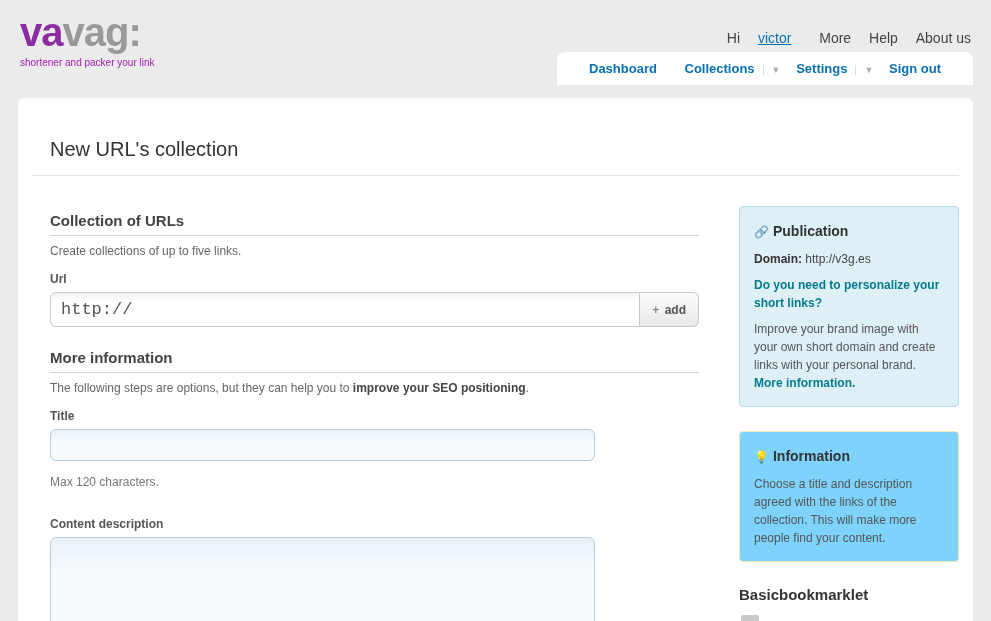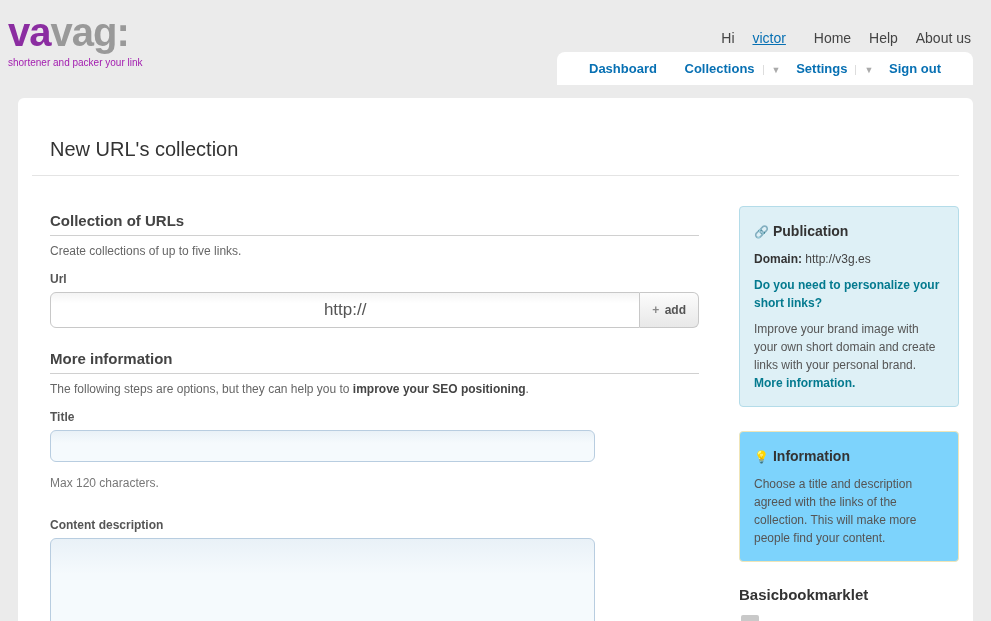--- a/index.html
+++ b/index.html
@@ -1,37 +1,37 @@
 <!DOCTYPE html>
 <html><head>
 <meta charset="utf-8">
 <style>
 * { margin: 0; padding: 0; box-sizing: border-box; }
 body { font-family: "Lucida Grande", Arial, sans-serif; background: #ebebeb; font-size: 13px; color: #555; }
-.header { padding: 10px 20px 0 8px; position: relative; }
+.header { padding: 10px 20px 0 20px; position: relative; }
 .logo { font-size: 40px; font-weight: bold; color: #999; letter-spacing: -1px; }
 .logo .accent { color: #8b2da1; }
 .tagline { color: #a21caf; font-size: 10px; margin-top: 2px; }
 .top-right-nav { position: absolute; top: 30px; right: 20px; font-size: 14px; color: #444; }
 .top-right-nav a { color: #444; text-decoration: none; margin-left: 14px; }
 .top-right-nav .greeting { margin-right: 10px; }
 .top-right-nav .username { color: #0770b3; text-decoration: underline; }
 .tab-nav { position: absolute; top: 52px; right: 18px; background: #fff; border-radius: 8px 8px 0 0; padding: 9px 20px; font-size: 13px; font-weight: bold; }
 .tab-nav a { color: #0770b3; text-decoration: none; margin: 4px 12px; }
 .tab-nav .dropdown-arrow { color: #aaa; font-size: 9px; display: inline-block; vertical-align: middle; border-left: 1px solid #ddd; padding-left: 8px; margin-left: -4px; cursor: pointer; }
 .main-container { background: #fff; margin: 30px 18px 0 18px; border-radius: 6px; padding: 28px 0 0 0; min-height: 540px; }
 .page-title { font-size: 20px; color: #333; font-weight: normal; padding: 0 18px 14px 18px; border-bottom: 1px solid #e4e4e4; margin: 12px 14px; }
 .content-area { display: flex; padding: 18px 14px 0 32px; }
 .left-col { flex: 1; padding-right: 40px; }
 .right-col { width: 220px; }
 .section-heading { font-size: 15px; font-weight: bold; color: #444; padding-bottom: 6px; border-bottom: 1px solid #d0d0d0; margin-bottom: 8px; margin-top: 6px; }
 .section-subtext { font-size: 12px; color: #666; margin-bottom: 14px; }
 .field-label { font-size: 12px; color: #555; margin-bottom: 6px; display: block; font-weight: bold; }
 .url-row { display: flex; align-items: stretch; margin-bottom: 22px; }
-.url-input { flex: 1; padding: 7px 10px; font-size: 17px; font-family: Liberation Sans, sans-serif; color: #555; border: 1px solid #c8c8c8; border-radius: 6px 0 0 6px; background: linear-gradient(#f4f4f4,#fff 30%); text-align: center; }
+.url-input { flex: 1; padding: 7px 10px; font-size: 17px; font-family: Liberation Mono, monospace; color: #555; border: 1px solid #c8c8c8; border-radius: 6px 0 0 6px; background: linear-gradient(#f4f4f4,#fff 30%); }
 .add-btn { padding: 8px 12px; font-size: 12px; color: #555; background: linear-gradient(#fcfcfc,#e8e8e8); border: 1px solid #c8c8c8; border-left: none; border-radius: 0 6px 6px 0; cursor: pointer; font-weight: bold; }
 .add-btn .plus { color: #888; font-weight: bold; margin-right: 2px; }
 .section-heading.more { margin-top: 12px; }
 .seo-text strong { color: #444; }
 .text-input { width: 545px; padding: 7px 10px; font-size: 14px; border: 1px solid #b8cde0; border-radius: 6px; background: linear-gradient(#e9f1f7,#f5fafd 40%); }
 .hint { font-size: 12px; color: #777; margin-top: 14px; margin-bottom: 28px; }
 .textarea-input { width: 545px; height: 90px; padding: 8px 10px; font-size: 14px; border: 1px solid #b8cde0; border-radius: 6px; background: linear-gradient(#e9f1f7,#f5fafd 40%); resize: none; }
 .sidebar-box { border-radius: 4px; padding: 14px; margin-bottom: 24px; font-size: 12px; line-height: 1.5; }
 .sidebar-box.pub { background: #def0f6; border: 1px solid #b4dce9; }
 .sidebar-box.info { background: #7dd3fc; border: 1px solid #f0e5b8; }
@@ -48,21 +48,21 @@
 </style>
 </head>
 <body>
 
 <div class="header">
   <div class="logo"><span class="accent">va</span><span>vag:</span></div>
   <div class="tagline">shortener and packer your link</div>
 
   <div class="top-right-nav">
     <span class="greeting"><span>Hi</span> <a href="#" class="username">victor</a></span>
-    <a href="#">Home</a>
+    <a href="#">More</a>
     <a href="#">Help</a>
     <a href="#">About us</a>
   </div>
 
   <div class="tab-nav">
     <a href="#">Dashboard</a>
     <a href="#">Collections</a><span class="dropdown-arrow">▼</span>
     <a href="#">Settings</a><span class="dropdown-arrow">▼</span>
     <a href="#">Sign out</a>
   </div>

